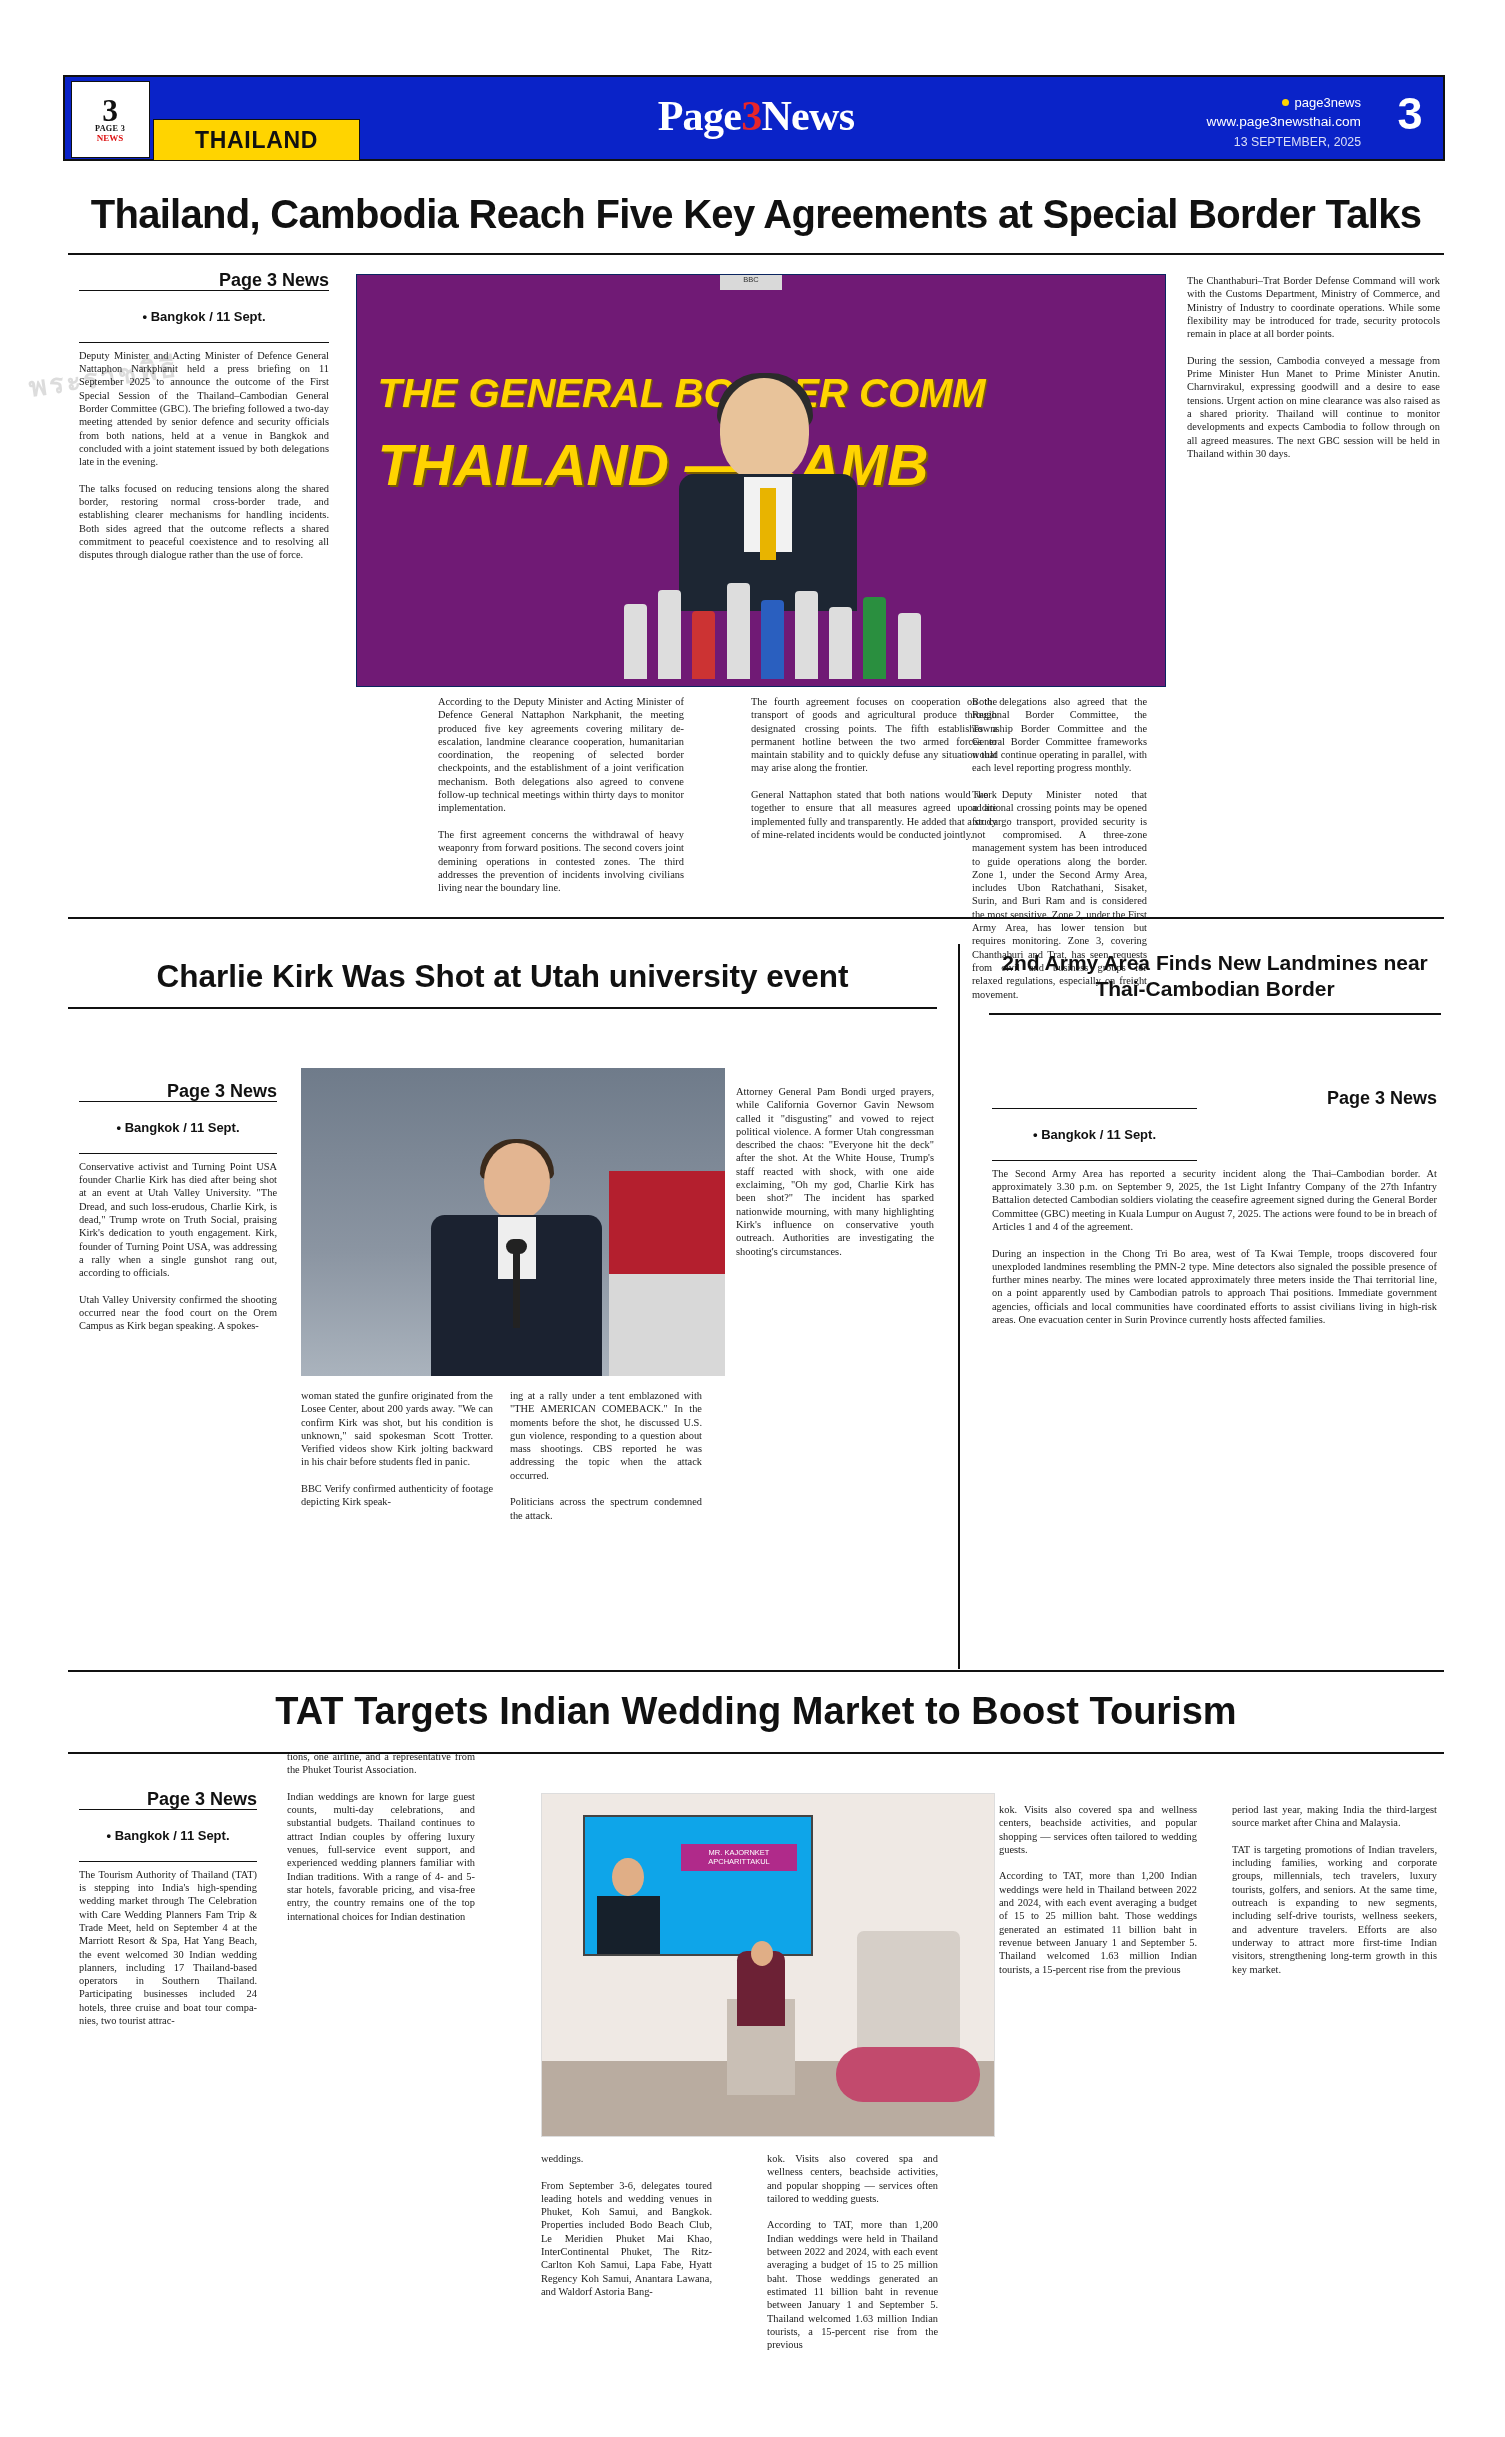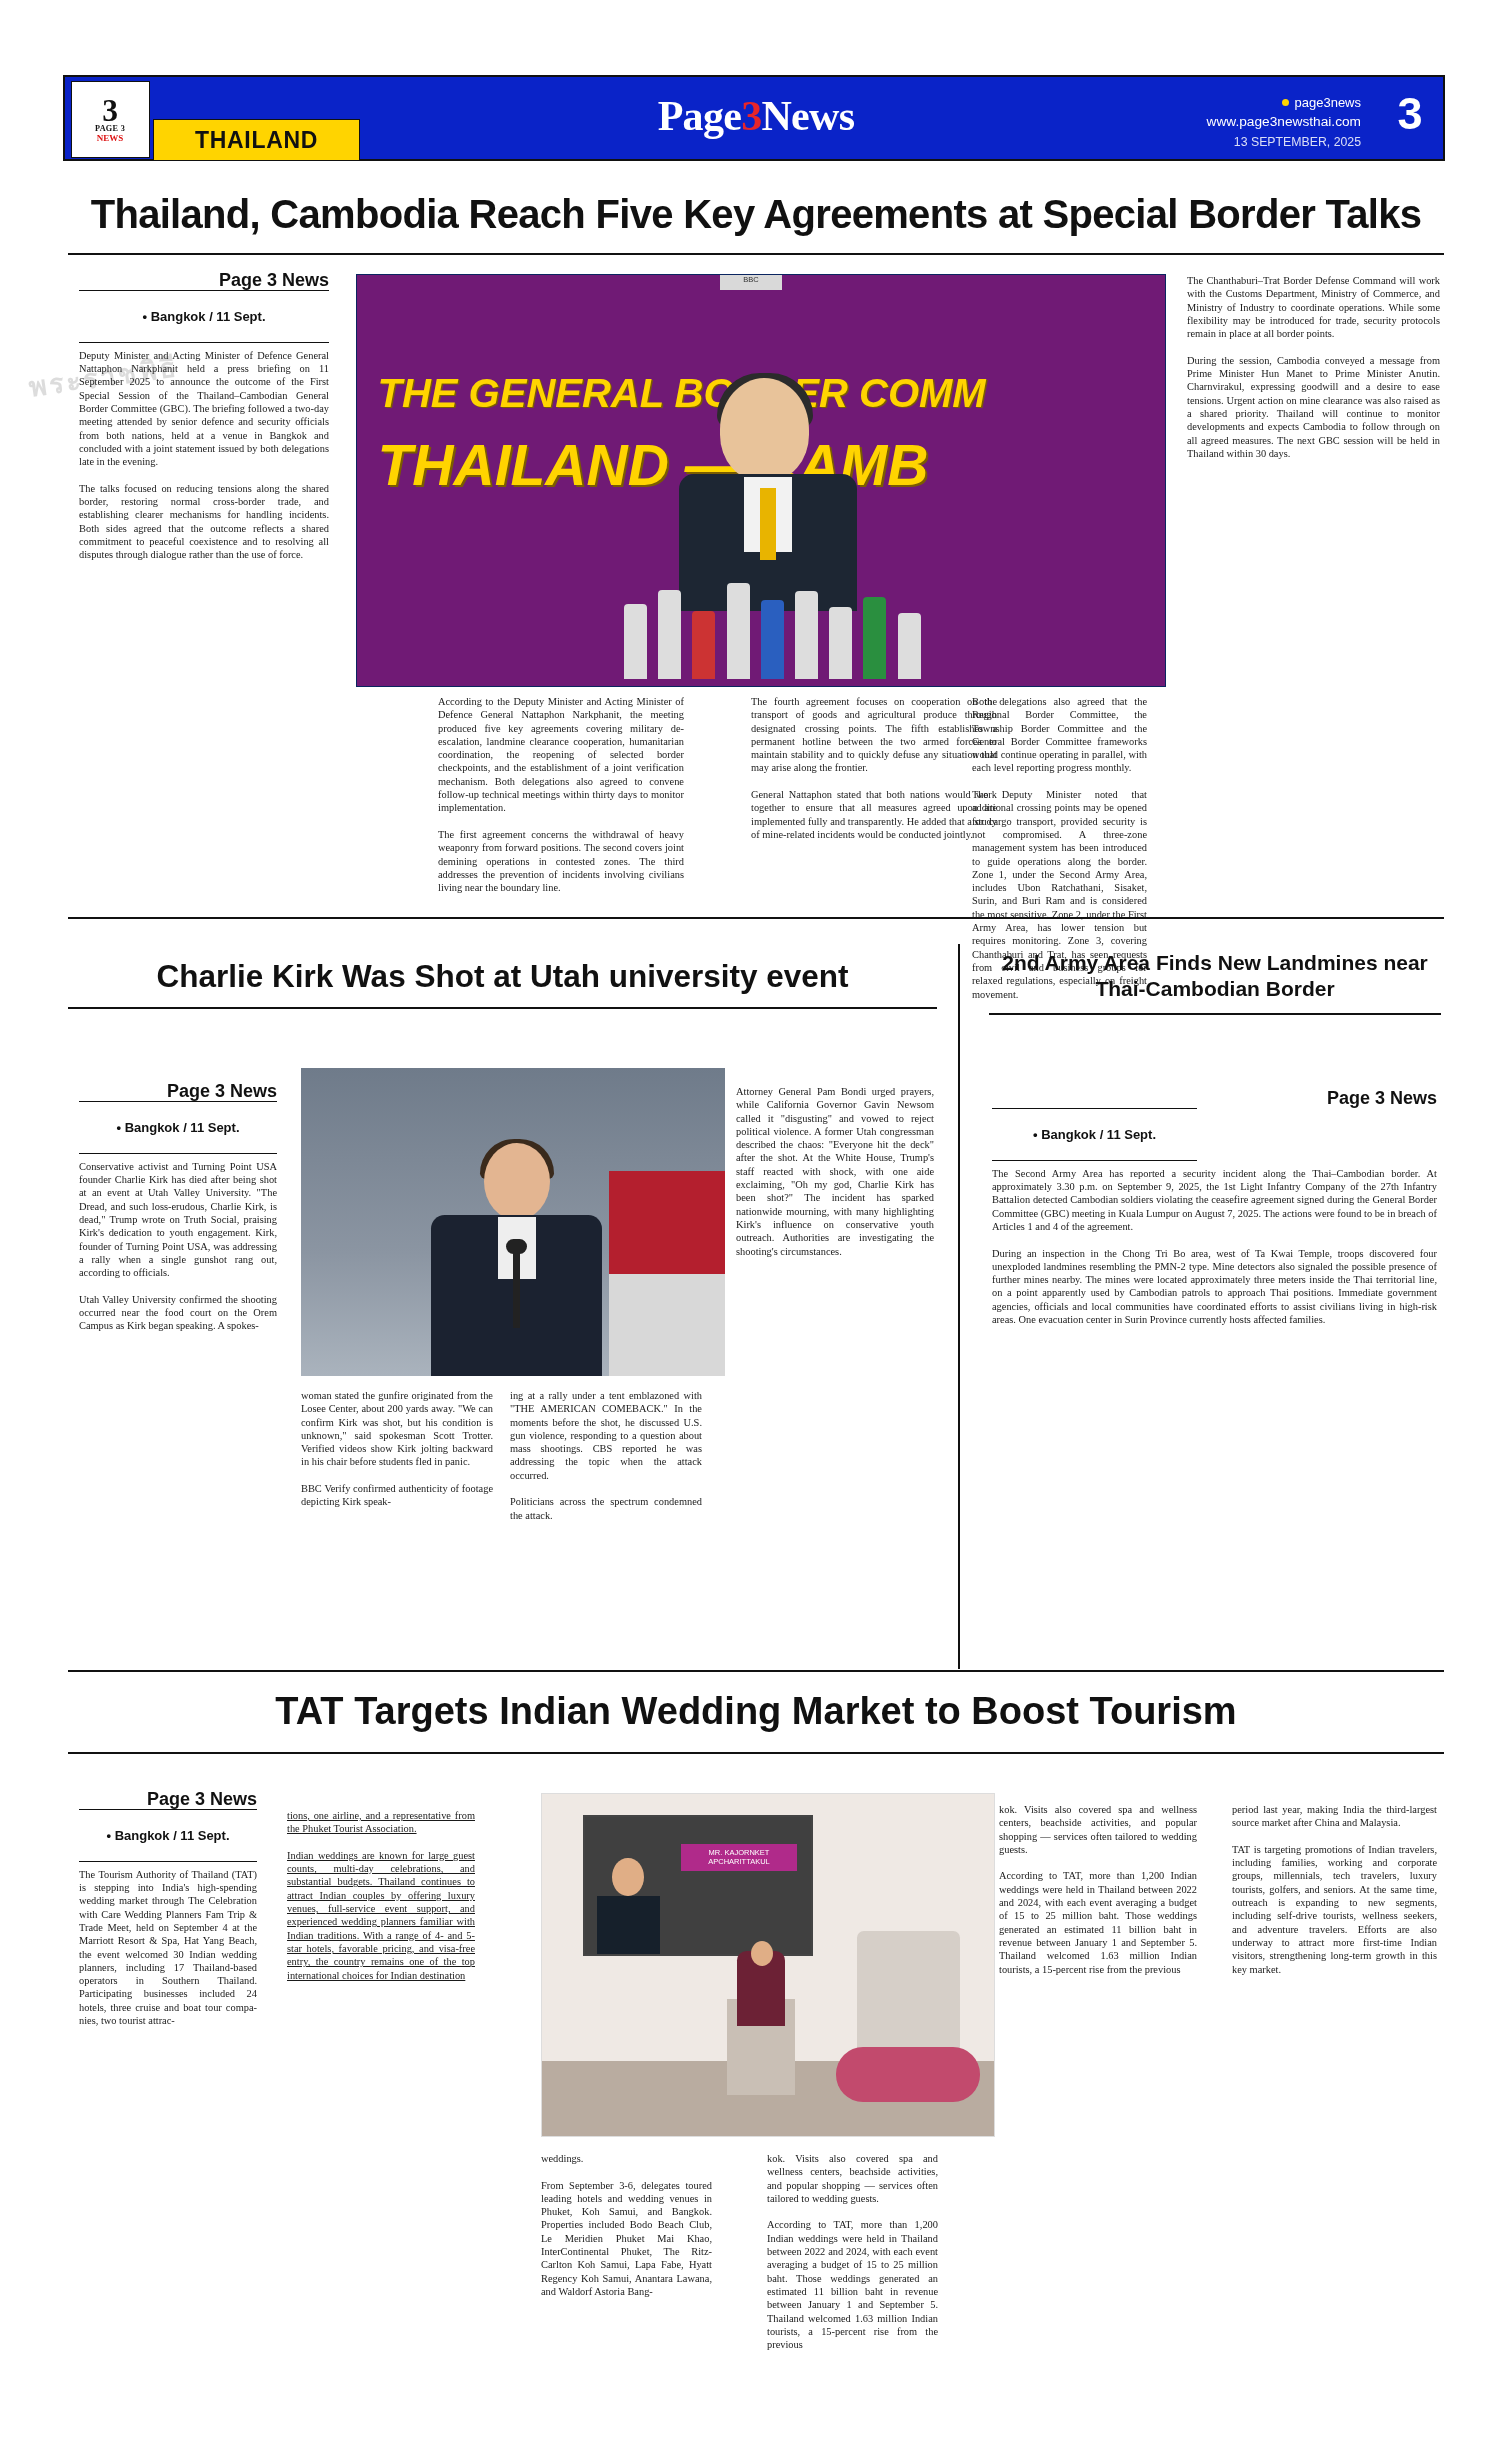--- a/index.html
+++ b/index.html
@@ -62,21 +62,21 @@
   .p2-person{position:absolute;left:130px;top:75px;width:171px;height:233px;}
   .p2-head{position:absolute;left:53px;top:0;width:66px;height:77px;border-radius:50%;background:#e3b591;}
   .p2-hair{position:absolute;left:49px;top:-4.1px;width:74px;height:40px;border-radius:41px 41px 6.8px 6.8px;background:#3a2a1c;}
   .p2-suit{position:absolute;left:0;top:72px;width:171px;height:164px;background:#1b2230;border-radius:13.7px 13.7px 0 0;}
   .p2-shirt{position:absolute;left:67px;top:74px;width:38px;height:62px;background:#eee;}
   .p2-mic{position:absolute;left:82px;top:103px;width:6.8px;height:82px;background:#222;}
   .p2-micball{position:absolute;left:75px;top:96px;width:20.5px;height:15px;border-radius:8.2px;background:#222;}
 
   
   .photo3{position:absolute;left:541px;top:1793px;width:452px;height:342px;background:#efe9e4;overflow:hidden;border:0.7px solid #ddd;}
-  .p3-screen{position:absolute;left:41px;top:20.5px;width:226px;height:137px;background:#404040;border:2.1px solid #444;}
+  .p3-screen{position:absolute;left:41px;top:20.5px;width:226px;height:137px;background:#0ea5e9;border:2.1px solid #444;}
   .p3-sp-head{position:absolute;left:27px;top:41px;width:31.5px;height:38px;border-radius:50%;background:#e0ae86;}
   .p3-sp-body{position:absolute;left:12.3px;top:79px;width:63px;height:58px;background:#16202b;}
   .p3-banner{position:absolute;left:96px;top:27px;width:116px;height:27px;background:#b02a8a;color:#fff;font-size:7.5px;font-family:"Liberation Sans",sans-serif;display:flex;align-items:center;justify-content:center;text-align:center;padding:1.4px;box-sizing:border-box;}
   .p3-wall{position:absolute;left:0;top:0;width:452px;height:171px;background:#efe5df;z-index:-1;}
   .p3-stand{position:absolute;left:315px;top:137px;width:103px;height:130px;background:#d6cfc8;border-radius:6.8px;}
   .p3-flower{position:absolute;left:294px;top:253px;width:144px;height:55px;background:#c24a6d;border-radius:27px;}
   .p3-podium{position:absolute;left:185px;top:205px;width:68px;height:96px;background:#c9bfb5;}
   .p3-person{position:absolute;left:195px;top:157px;width:48px;height:75px;background:#6c2135;border-radius:9.6px 9.6px 0 0;}
   .p3-phead{position:absolute;left:209px;top:147px;width:22px;height:25px;border-radius:50%;background:#e0ae86;}
   .p3-floor{position:absolute;left:0;top:267px;width:452px;height:75px;background:#b9aca0;}
@@ -211,21 +211,21 @@
   <div class="rule" style="left:68px;top:1670px;width:1376px;height:2.1px;"></div>
 
   <div class="hl4">TAT Targets Indian Wedding Market to Boost Tourism</div>
   <div class="rule" style="left:68px;top:1752px;width:1376px;height:2.1px;"></div>
 
   <div class="col" style="left:79px;top:1793px;width:178px;">
     <div class="byline">Page 3 News</div>
     <div class="byline2">• Bangkok / 11 Sept.</div>
     <div style="white-space:pre-line;">The Tourism Authority of Thailand (TAT) is stepping into India's high-spending wedding market through The Celebration with Care Wedding Planners Fam Trip &amp; Trade Meet, held on September 4 at the Marriott Resort &amp; Spa, Hat Yang Beach, the event welcomed 30 Indian wedding planners, including 17 Thailand-based operators in Southern Thailand. Participating businesses included 24 hotels, three cruise and boat tour compa- nies, two tourist attrac-</div>
   </div>
-  <div class="col" style="left:287px;top:1809px;width:188px;white-space:pre-line;text-decoration:underline;">tions, one airline, and a representative from the Phuket Tourist Association.
+  <div class="col" style="left:287px;top:1750px;width:188px;white-space:pre-line;">tions, one airline, and a representative from the Phuket Tourist Association.
 
 Indian weddings are known for large guest counts, multi-day celebrations, and substantial budgets. Thailand continues to attract Indian couples by offering luxury venues, full-service event support, and experienced wedding planners familiar with Indian traditions. With a range of 4- and 5-star hotels, favorable pricing, and visa-free entry, the country remains one of the top international choices for Indian destination</div>
   <div class="col" style="left:541px;top:2152px;width:171px;white-space:pre-line;">weddings.
 
 From September 3-6, delegates toured leading hotels and wedding venues in Phuket, Koh Samui, and Bangkok. Properties included Bodo Beach Club, Le Meridien Phuket Mai Khao, InterContinental Phuket, The Ritz-Carlton Koh Samui, Lapa Fabe, Hyatt Regency Koh Samui, Anantara Lawana, and Waldorf Astoria Bang-</div>
   <div class="col" style="left:767px;top:2152px;width:171px;white-space:pre-line;">kok. Visits also covered spa and wellness centers, beachside activities, and popular shopping — services often tailored to wedding guests.
 
 According to TAT, more than 1,200 Indian weddings were held in Thailand between 2022 and 2024, with each event averaging a budget of 15 to 25 million baht. Those weddings generated an estimated 11 billion baht in revenue between January 1 and September 5. Thailand welcomed 1.63 million Indian tourists, a 15-percent rise from the previous</div>
   <div class="col" style="left:999px;top:1803px;width:198px;white-space:pre-line;">kok. Visits also covered spa and wellness centers, beachside activities, and popular shopping — services often tailored to wedding guests.
 

